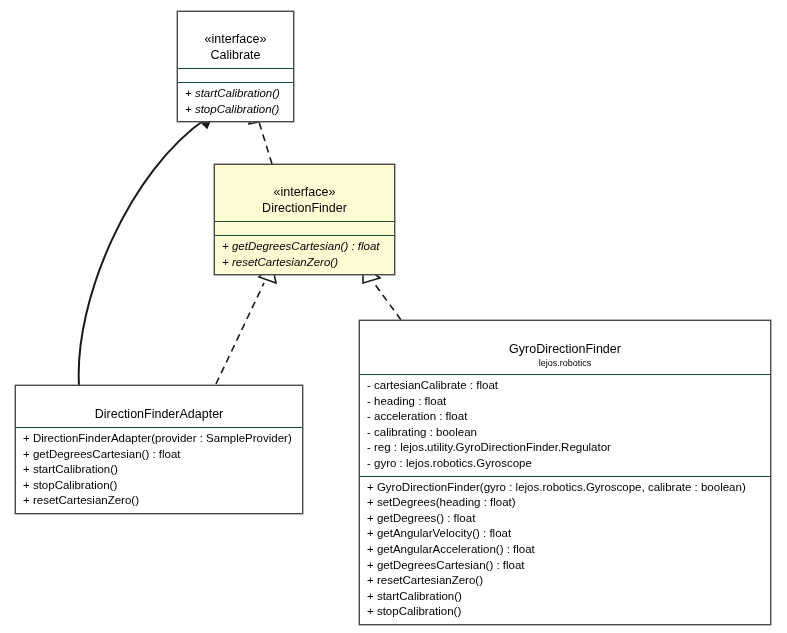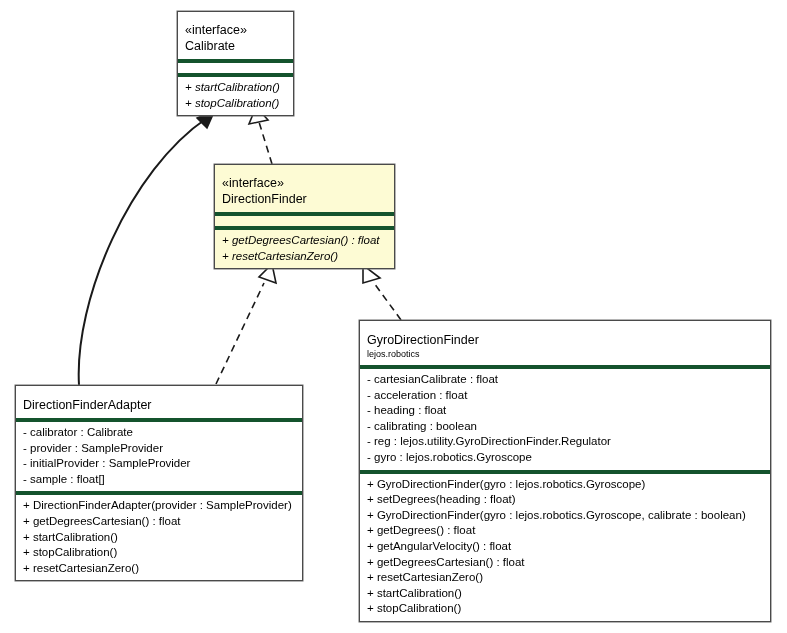--- a/index.html
+++ b/index.html
@@ -41,29 +41,30 @@
 
   .uml-class.tinted {
     background: #fdfbd4;
   }
 
   .compartment {
     box-sizing: border-box;
     padding: 3px 7px 4px 7px;
   }
   .compartment + .compartment {
-    border-top: 4px solid #14532d;
+    border-top: 1px solid #14532d;
   }
   .compartment.empty {
     height: 14px;
     padding: 0;
   }
 
   .class-header {
-    padding-top: 11px;
+    text-align: center;
+    padding-top: 20px;
     padding-bottom: 5px;
   }
   .stereotype {
     font-size: 12.5px;
     line-height: 15px;
   }
   .class-name {
     font-size: 12.5px;
     line-height: 16px;
   }
@@ -137,53 +138,47 @@
       <div class="member-line italic">+ getDegreesCartesian() : float</div>
       <div class="member-line italic">+ resetCartesianZero()</div>
     </div>
   </div>
 
   <div class="uml-class" id="class-adapter">
     <div class="compartment class-header">
       <div class="class-name">DirectionFinderAdapter</div>
     </div>
     <div class="compartment">
-      <div class="member-line">- calibrator : Calibrate</div>
-      <div class="member-line">- provider : SampleProvider</div>
-      <div class="member-line">- initialProvider : SampleProvider</div>
-      <div class="member-line">- sample : float[]</div>
-    </div>
-    <div class="compartment">
       <div class="member-line">+ DirectionFinderAdapter(provider : SampleProvider)</div>
       <div class="member-line">+ getDegreesCartesian() : float</div>
       <div class="member-line">+ startCalibration()</div>
       <div class="member-line">+ stopCalibration()</div>
       <div class="member-line">+ resetCartesianZero()</div>
     </div>
   </div>
 
   <div class="uml-class" id="class-gyro">
     <div class="compartment class-header">
       <div class="class-name">GyroDirectionFinder</div>
       <div class="package-name">lejos.robotics</div>
     </div>
     <div class="compartment">
       <div class="member-line">- cartesianCalibrate : float</div>
+      <div class="member-line">- heading : float</div>
       <div class="member-line">- acceleration : float</div>
-      <div class="member-line">- heading : float</div>
       <div class="member-line">- calibrating : boolean</div>
       <div class="member-line">- reg : lejos.utility.GyroDirectionFinder.Regulator</div>
       <div class="member-line">- gyro : lejos.robotics.Gyroscope</div>
     </div>
     <div class="compartment">
-      <div class="member-line">+ GyroDirectionFinder(gyro : lejos.robotics.Gyroscope)</div>
+      <div class="member-line">+ GyroDirectionFinder(gyro : lejos.robotics.Gyroscope, calibrate : boolean)</div>
       <div class="member-line">+ setDegrees(heading : float)</div>
-      <div class="member-line">+ GyroDirectionFinder(gyro : lejos.robotics.Gyroscope, calibrate : boolean)</div>
       <div class="member-line">+ getDegrees() : float</div>
       <div class="member-line">+ getAngularVelocity() : float</div>
+      <div class="member-line">+ getAngularAcceleration() : float</div>
       <div class="member-line">+ getDegreesCartesian() : float</div>
       <div class="member-line">+ resetCartesianZero()</div>
       <div class="member-line">+ startCalibration()</div>
       <div class="member-line">+ stopCalibration()</div>
     </div>
   </div>
 
 </div>
 
 </body></html>

